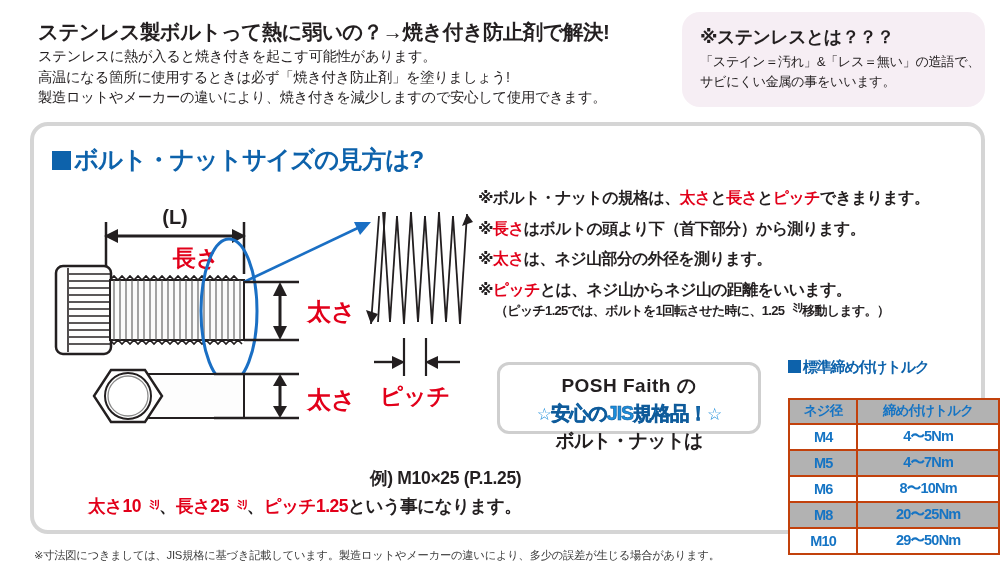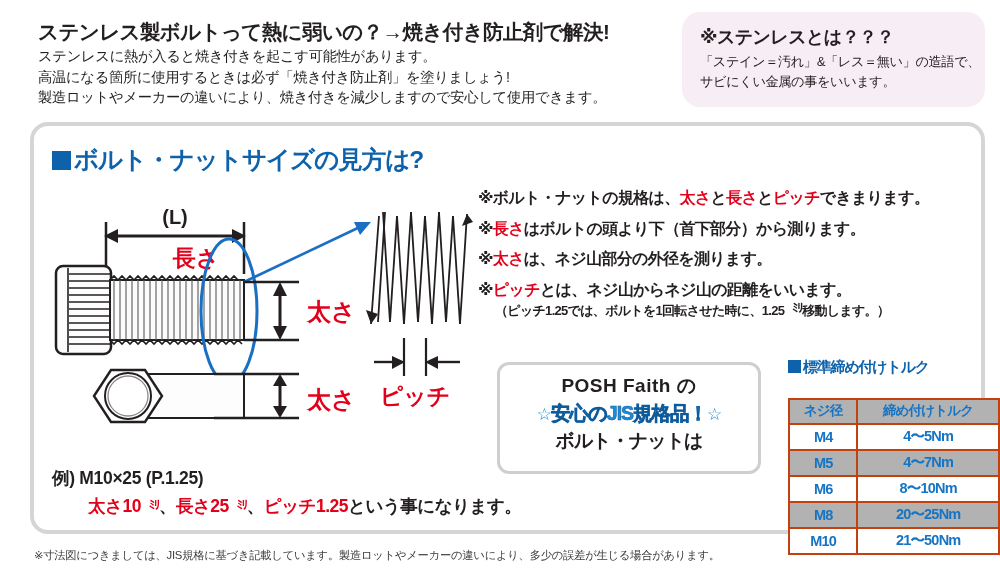--- a/index.html
+++ b/index.html
@@ -70,21 +70,21 @@
     font-size:13px;font-weight:bold;letter-spacing:-0.7px;
     white-space:nowrap;color:#231f20;margin-top:-4px;padding-left:17px;
   }
   .sup{font-size:12px;vertical-align:3px;letter-spacing:-1px;padding-left:8px;}
 
   
   #diagram{left:44px;top:196px;width:430px;height:250px;}
 
   
   #posh-box{
-    left:497px;top:362px;width:264px;height:112px;
+    left:497px;top:362px;width:264px;height:72px;
     border:3px solid #cfcfcf;border-radius:12px;
     box-sizing:border-box;background:#ffffff;
     text-align:center;
   }
   #posh-l1{
     font-size:19px;font-weight:bold;color:#231f20;
     margin-top:8px;letter-spacing:0.5px;white-space:nowrap;
   }
   #posh-l2{
     font-size:19px;font-weight:bold;color:#231f20;
@@ -119,21 +119,21 @@
   table#torque th{background:#b2b2b2;font-size:13.5px;}
   table#torque th.c1{width:56px;}
   table#torque th.c2{width:118px;}
   td.white{background:#ffffff;}
   td.gray{background:#b2b2b2;}
 
   
   #example{left:52px;top:466px;}
   #ex-l1{
     font-size:17.5px;font-weight:bold;color:#231f20;
-    letter-spacing:-0.3px;white-space:nowrap;
+    letter-spacing:-0.3px;white-space:nowrap;text-align:right;
   }
   #ex-l2{
     font-size:17.5px;font-weight:bold;color:#231f20;
     letter-spacing:-0.5px;white-space:nowrap;margin-top:4px;padding-left:36px;
   }
   #ex-l2 .r{color:#e2001a;}
 
   
   #footnote{
     left:34px;top:548px;
@@ -329,21 +329,21 @@
         <tr>
           <td class="white">M6</td>
           <td class="white">8〜10Nm</td>
         </tr>
         <tr>
           <td class="gray">M8</td>
           <td class="gray">20〜25Nm</td>
         </tr>
         <tr>
           <td class="white">M10</td>
-          <td class="white">21〜50Nm</td>
+          <td class="white">29〜50Nm</td>
         </tr>
       </tbody>
   </table>
 </div>
 
 <div class="abs" id="example">
   <div id="ex-l1">例) M10×25 (P.1.25)</div>
   <div id="ex-l2"><span class="r">太さ10</span><span class="r sup">ﾐﾘ</span><span>、</span><span class="r">長さ25</span><span class="r sup">ﾐﾘ</span><span>、</span><span class="r">ピッチ1.25</span><span>という事になります。</span></div>
 </div>
 

